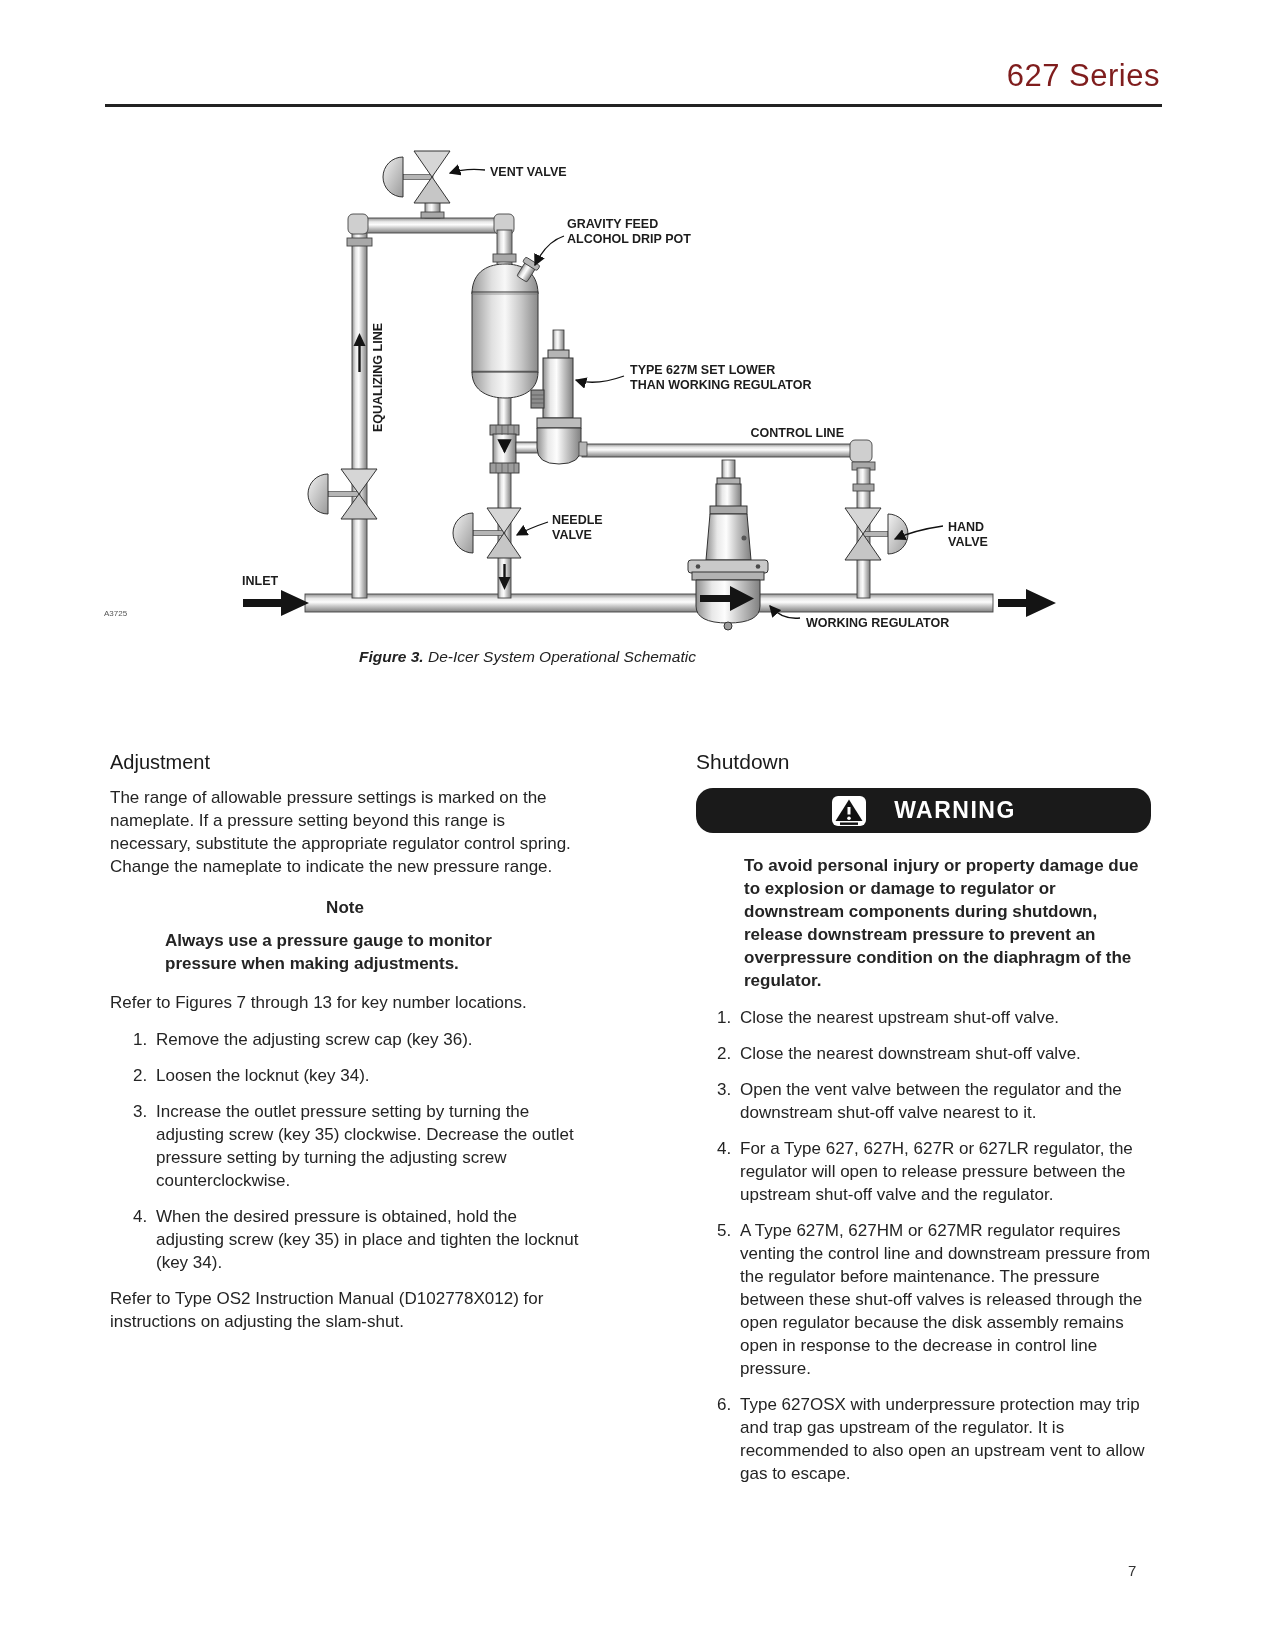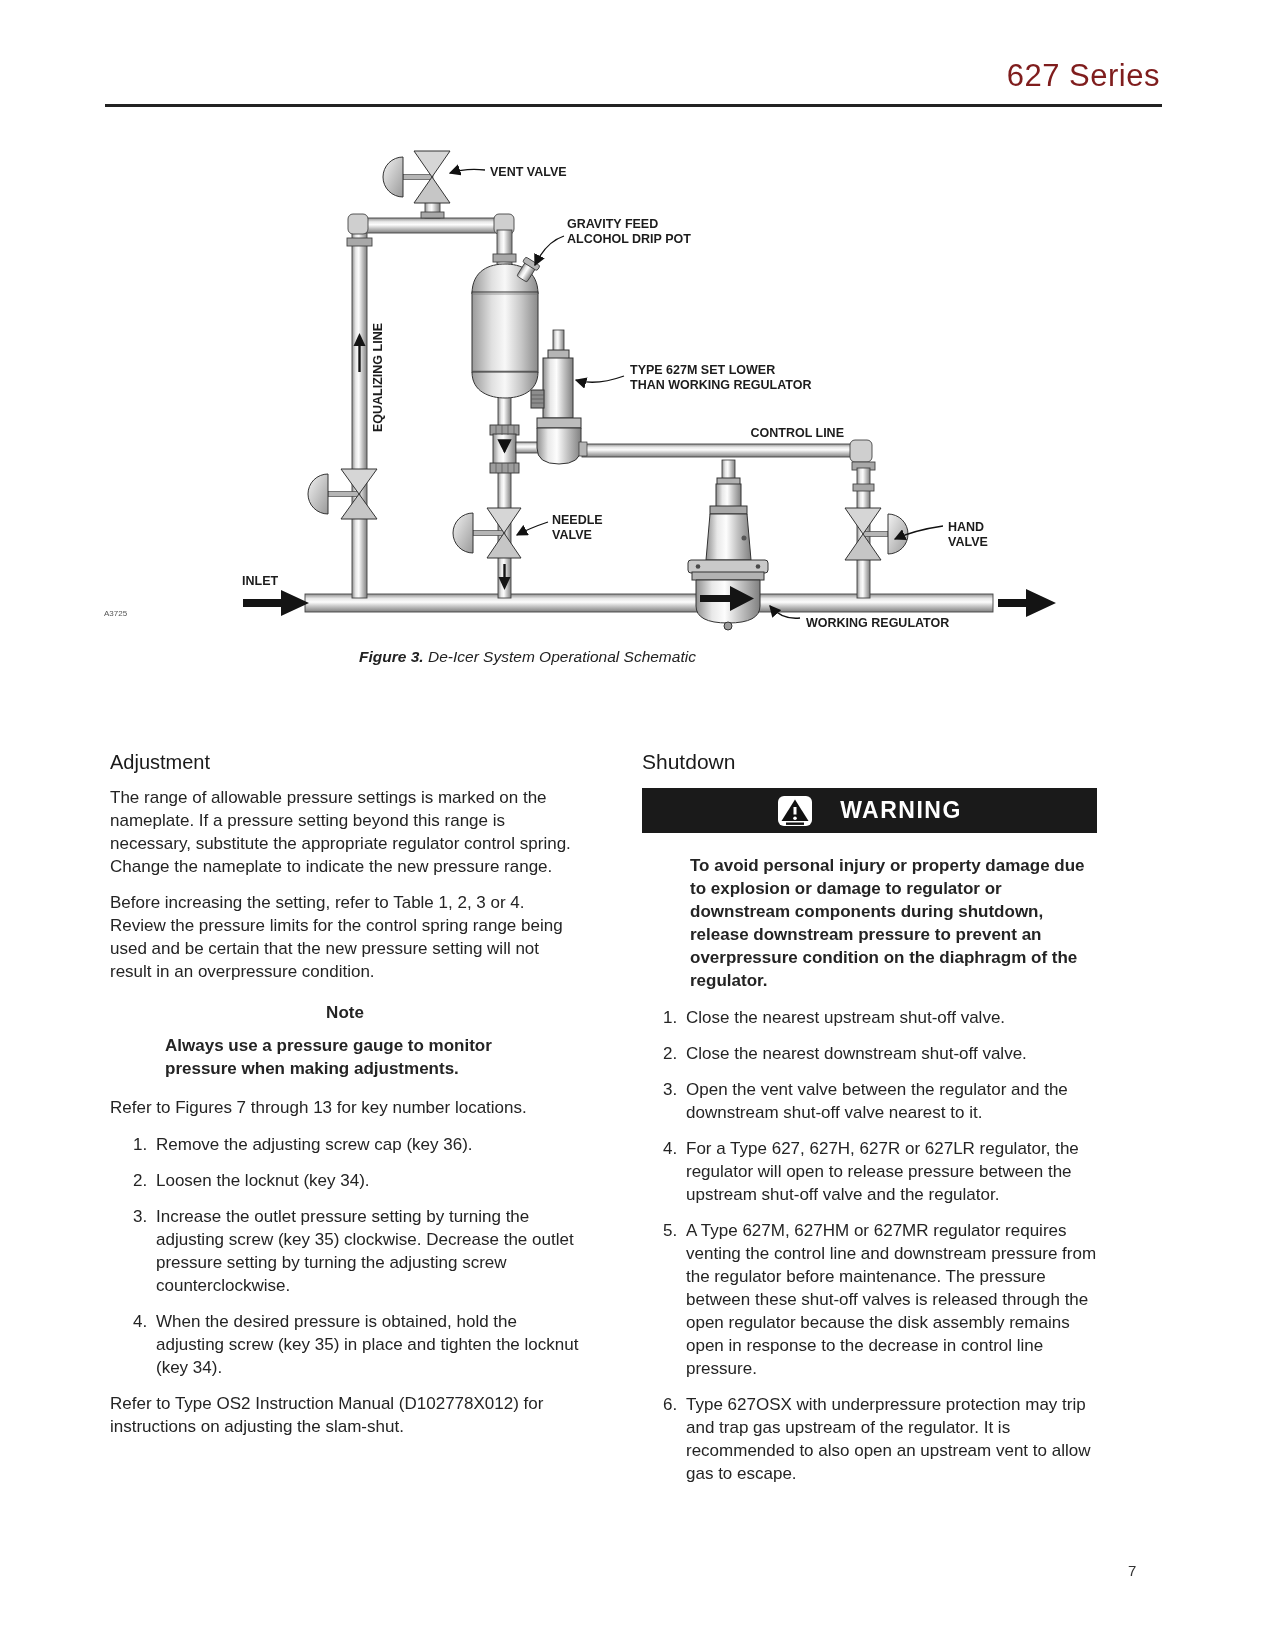--- a/index.html
+++ b/index.html
@@ -7,31 +7,31 @@
   .abs{position:absolute;}
   
   .doc-title{top:58px;left:0;width:1160px;text-align:right;font-size:31px;font-weight:400;color:#7f1d1d;letter-spacing:0.5px;}
   .head-rule{top:104px;left:105px;width:1057px;height:3px;background:#222;}
   
   .fig-caption{top:648px;left:0;width:1055px;text-align:center;font-size:15.5px;font-style:italic;color:#222;}
   .fig-caption b{font-weight:bold;}
   
   .col{position:absolute;font-size:17px;line-height:23px;color:#242424;}
   .col-left{left:110px;top:750px;width:470px;}
-  .col-right{left:642px;top:750px;width:455px;}
+  .col-right{left:696px;top:750px;width:455px;}
   h2.sec{font-size:20px;line-height:24px;font-weight:normal;color:#1a1a1a;margin:0 0 12px 0;}
   .col-right h2.sec{font-size:21px;}
   .col p{margin:0 0 13px 0;}
   .note-head{text-align:center;font-weight:bold;margin:18px 0 10px 0;}
   .note-body{font-weight:bold;margin:0 0 16px 55px;width:375px;}
   ol.steps{margin:14px 0 0 0;padding-left:42px;}
   ol.steps li{margin:0 0 13px 0;padding-left:4px;}
   .os2{margin-top:3px;}
   
-  .warn-bar{height:45px;background:#1a1a1a;display:flex;align-items:center;justify-content:center;gap:27px;margin:14px 0 21px 0;}
+  .warn-bar{height:45px;background:#1a1a1a;display:flex;align-items:center;justify-content:center;gap:27px;margin:14px 0 21px 0;border-radius:17px;}
   .warn-bar .wtxt{color:#ffffff;font-weight:bold;font-size:23px;letter-spacing:1.5px;}
   .warn-para{font-weight:bold;margin:0 0 14px 48px;width:400px;}
   
   .page-num{top:1562px;left:1128px;font-size:15px;color:#333;}
   
   text{font-family:"Liberation Sans",sans-serif;}
   .lbl{font-size:12.5px;font-weight:bold;fill:#1c1c1c;}
   .tiny{font-size:8px;fill:#555;}
 </style>
 </head>
@@ -227,21 +227,20 @@
   </g>
 </svg>
 
 <div class="abs fig-caption">
   <b>Figure 3.</b><span> De-Icer System Operational Schematic</span>
 </div>
 
 <div class="col col-left">
   <h2 class="sec">Adjustment</h2>
   <p>The range of allowable pressure settings is marked on the nameplate. If a pressure setting beyond this range is necessary, substitute the appropriate regulator control spring. Change the nameplate to indicate the new pressure range.</p>
-  <p>Before increasing the setting, refer to Table 1, 2, 3 or 4. Review the pressure limits for the control spring range being used and be certain that the new pressure setting will not result in an overpressure condition.</p>
   <div class="note-head">Note</div>
   <div class="note-body">Always use a pressure gauge to monitor pressure when making adjustments.</div>
   <p>Refer to Figures 7 through 13 for key number locations.</p>
   <ol class="steps">
     <li>Remove the adjusting screw cap (key 36).</li>
     <li>Loosen the locknut (key 34).</li>
     <li>Increase the outlet pressure setting by turning the adjusting screw (key 35) clockwise. Decrease the outlet pressure setting by turning the adjusting screw counterclockwise.</li>
     <li>When the desired pressure is obtained, hold the adjusting screw (key 35) in place and tighten the locknut (key 34).</li>
   </ol>
   <p class="os2">Refer to Type OS2 Instruction Manual (D102778X012) for instructions on adjusting the slam-shut.</p>

